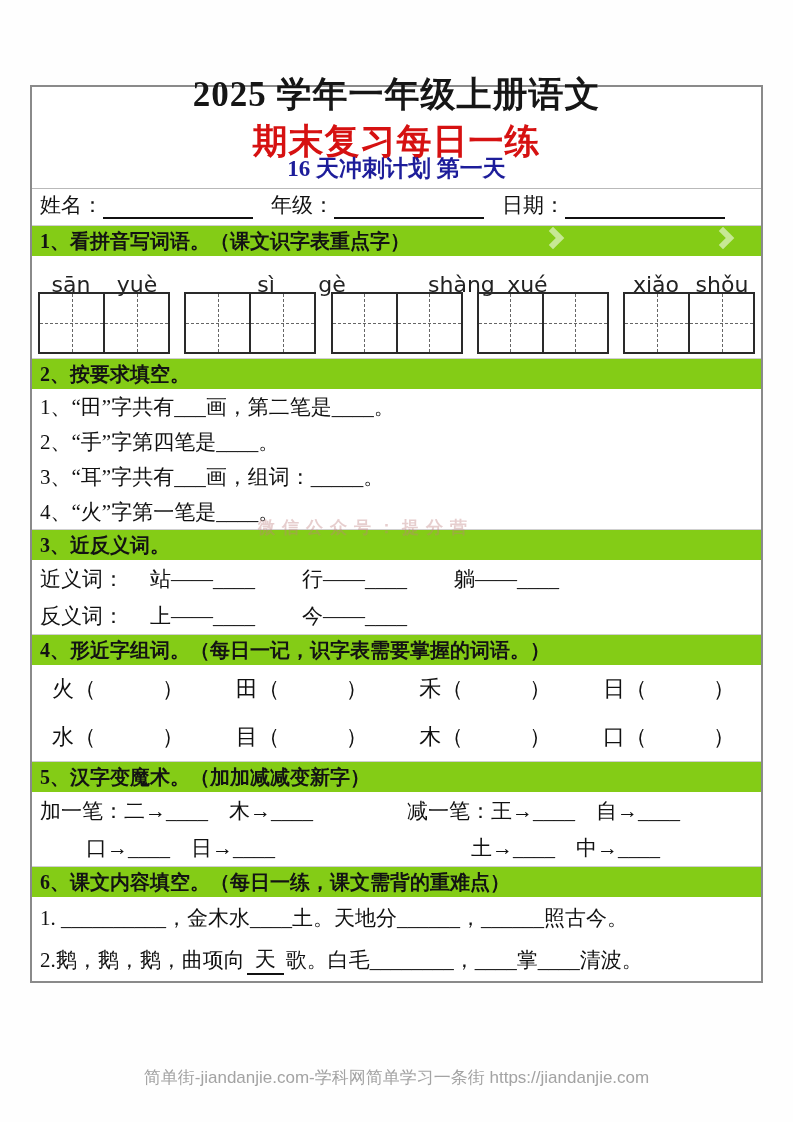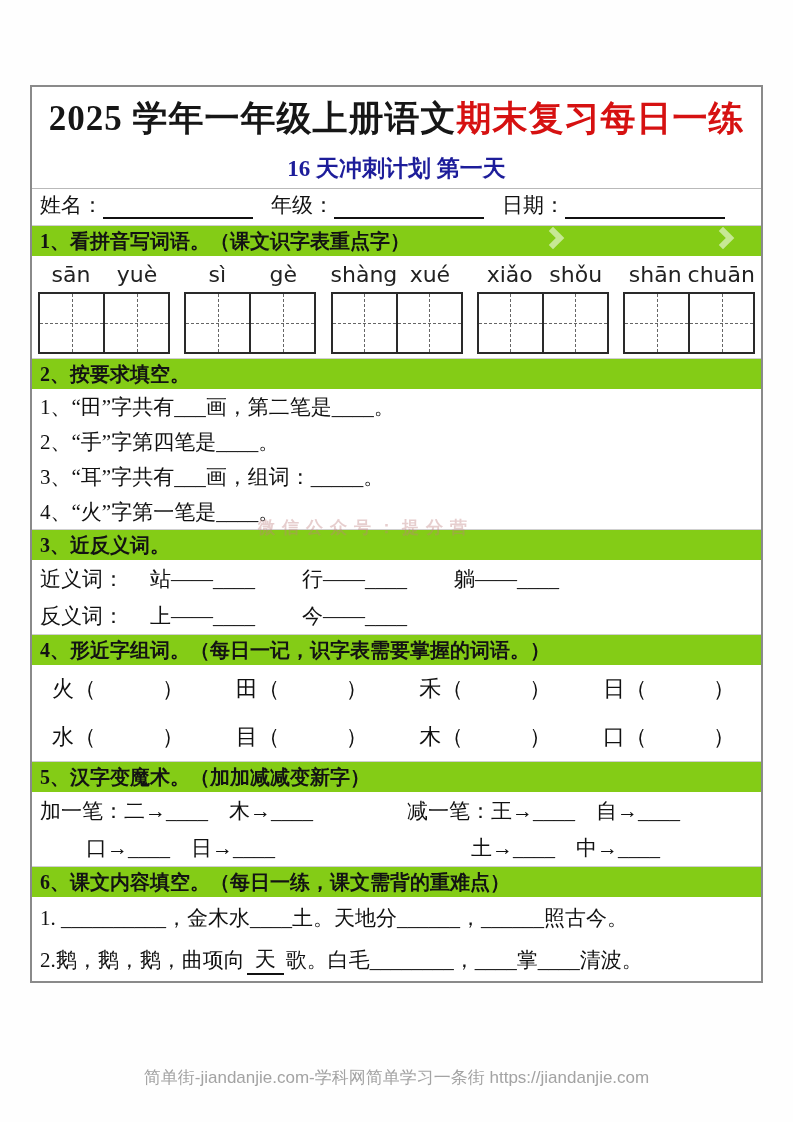--- a/index.html
+++ b/index.html
@@ -4,21 +4,21 @@
 <style>
   * { margin:0; padding:0; box-sizing:border-box; }
   html,body { width:793px; height:1122px; background:#ffffff; font-family:"Liberation Serif", serif; }
   .page { position:relative; width:793px; height:1122px; background:#fefefe; overflow:hidden; }
 
   .paper { position:absolute; left:30px; top:85px; width:733px; height:898px;
            background:#ffffff; border:2px solid #8a8a8a; }
 
   
   .title-row { height:62px; display:flex; align-items:center; justify-content:center;
-               font-size:35px; font-weight:bold; letter-spacing:1px; white-space:nowrap; }
+               font-size:35px; font-weight:bold; letter-spacing:1px; white-space:nowrap;flex-direction:column; }
   .title-black { color:#161616; }
   .title-red { color:#d61111; }
   .subtitle-row { height:40px; display:flex; align-items:center; justify-content:center;
                   font-size:23px; font-weight:bold; color:#1d1d9a; border-bottom:1px solid #b9b9b9; }
 
   .info-row { height:36px; display:flex; align-items:flex-end; padding:0 8px 6px 8px;
               font-size:21px; color:#111; }
   .info-pair { display:flex; align-items:flex-end; }
   .info-label { white-space:nowrap; }
   .blank-line { display:inline-block; height:22px; border-bottom:2px solid #111; }
@@ -29,21 +29,21 @@
   
   .band { position:relative; height:31px; background:#84cc16; border-top:1px solid #cfcfcf;
           display:flex; align-items:center; padding-left:8px;
           font-size:20px; font-weight:bold; color:#131313; white-space:nowrap; overflow:hidden; }
   .chev { position:absolute; top:4px; width:16px; height:16px;
           border-top:6px solid rgba(255,255,255,0.55); border-right:6px solid rgba(255,255,255,0.55);
           transform:rotate(45deg); }
   .chev1 { right:200px; } .chev2 { right:30px; }
 
   
-  .pinyin-row { height:36px; display:flex; justify-content:space-between; padding:6px 6px 0 6px;
+  .pinyin-row { height:36px; display:flex; justify-content:space-between; padding:16px 6px 0 6px;
                 font-family:"DejaVu Sans", sans-serif; font-size:22px; color:#222; }
   .pinyin-group { width:132px; display:flex; }
   .pinyin-group span { flex:1; text-align:center; }
   .boxes-row { height:66px; display:flex; justify-content:space-between; padding:0 6px; }
   .box-group { position:relative; width:132px; height:62px; border:2px solid #2a2a2a; display:flex; }
   .box-cell { position:relative; flex:1; }
   .box-cell + .box-cell { border-left:2px solid #2a2a2a; }
   .box-cell::before { content:""; position:absolute; left:50%; top:0; bottom:0; border-left:1px dashed #666; }
   .box-group::after { content:""; position:absolute; left:0; right:0; top:50%; border-top:1px dashed #666; }
 
@@ -110,24 +110,20 @@
           <span>gè</span>
         </span>
       <span class="pinyin-group">
           <span>shàng</span>
           <span>xué</span>
         </span>
       <span class="pinyin-group">
           <span>xiǎo</span>
           <span>shǒu</span>
         </span>
-      <span class="pinyin-group">
-          <span>shān</span>
-          <span>chuān</span>
-        </span>
     </div>
     <div class="boxes-row">
       <span class="box-group">
           <span class="box-cell"></span>
           <span class="box-cell"></span>
         </span>
       <span class="box-group">
           <span class="box-cell"></span>
           <span class="box-cell"></span>
         </span>

